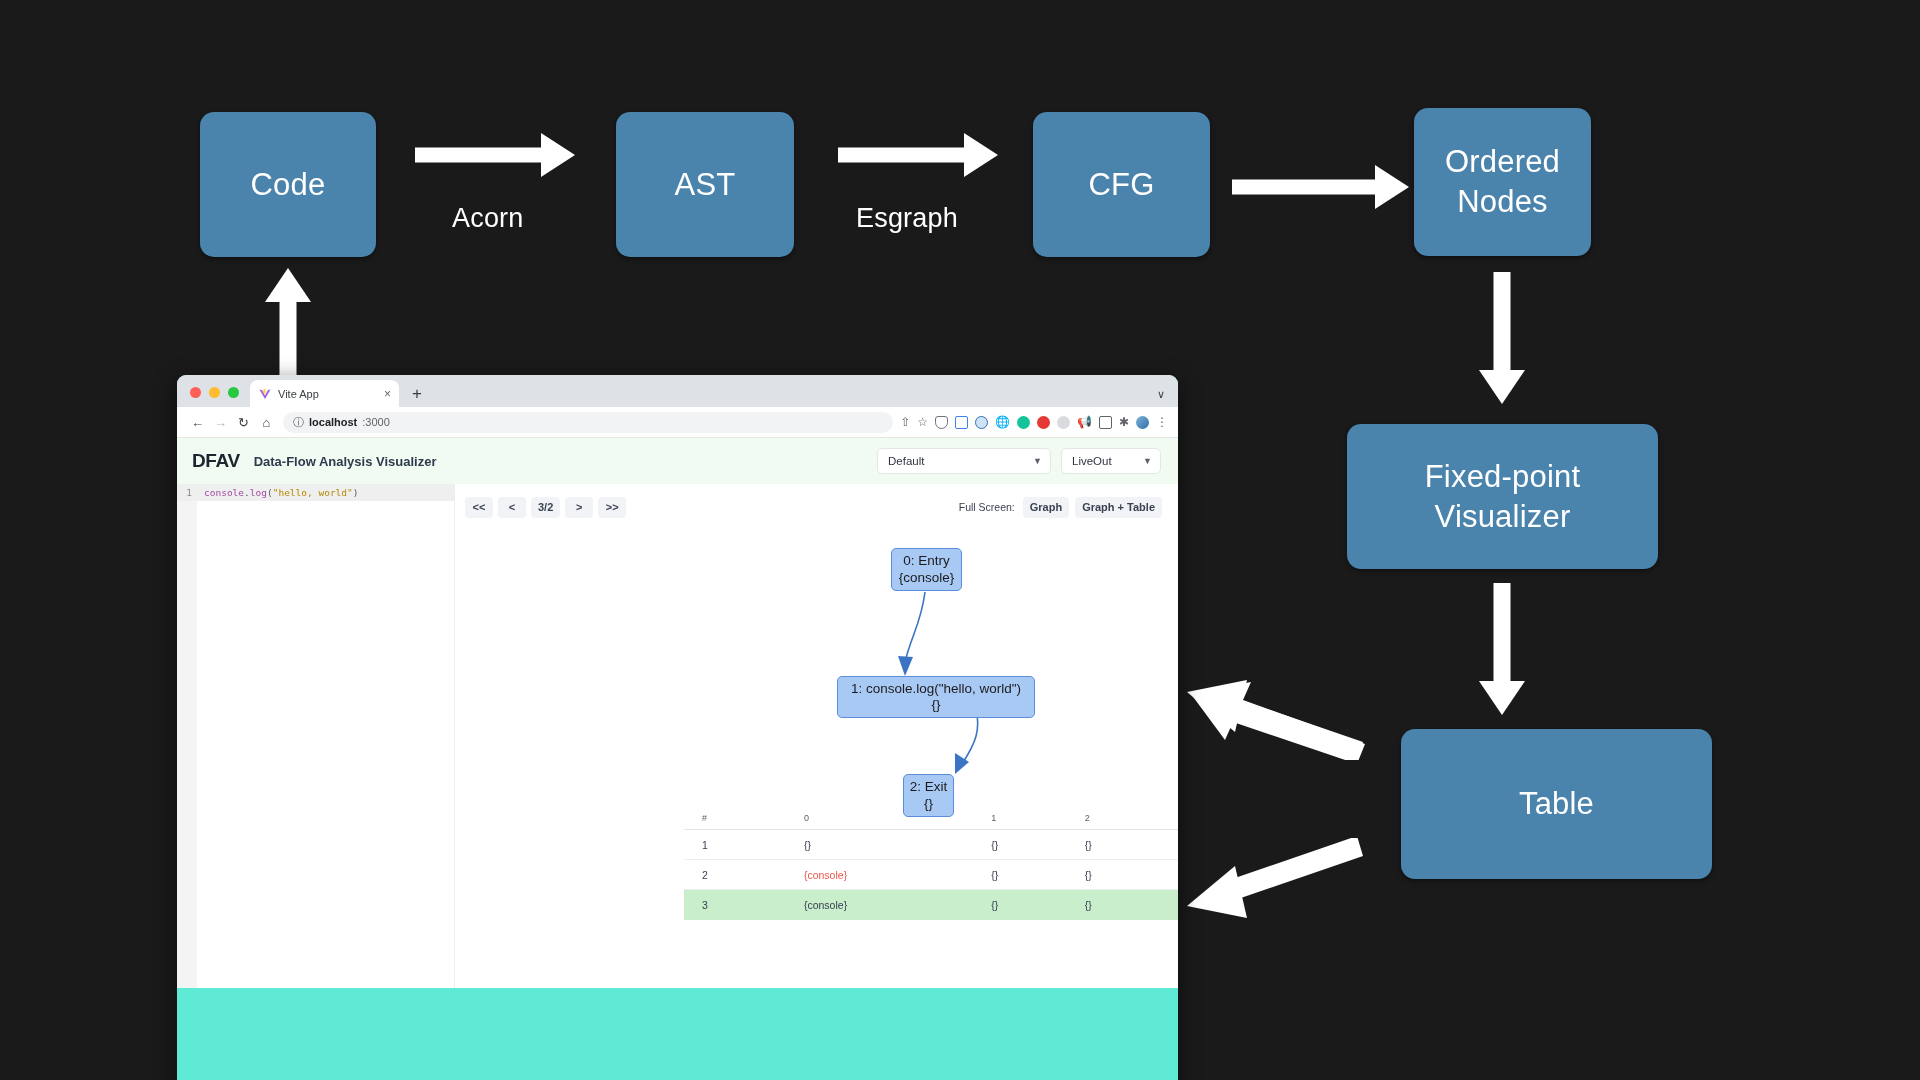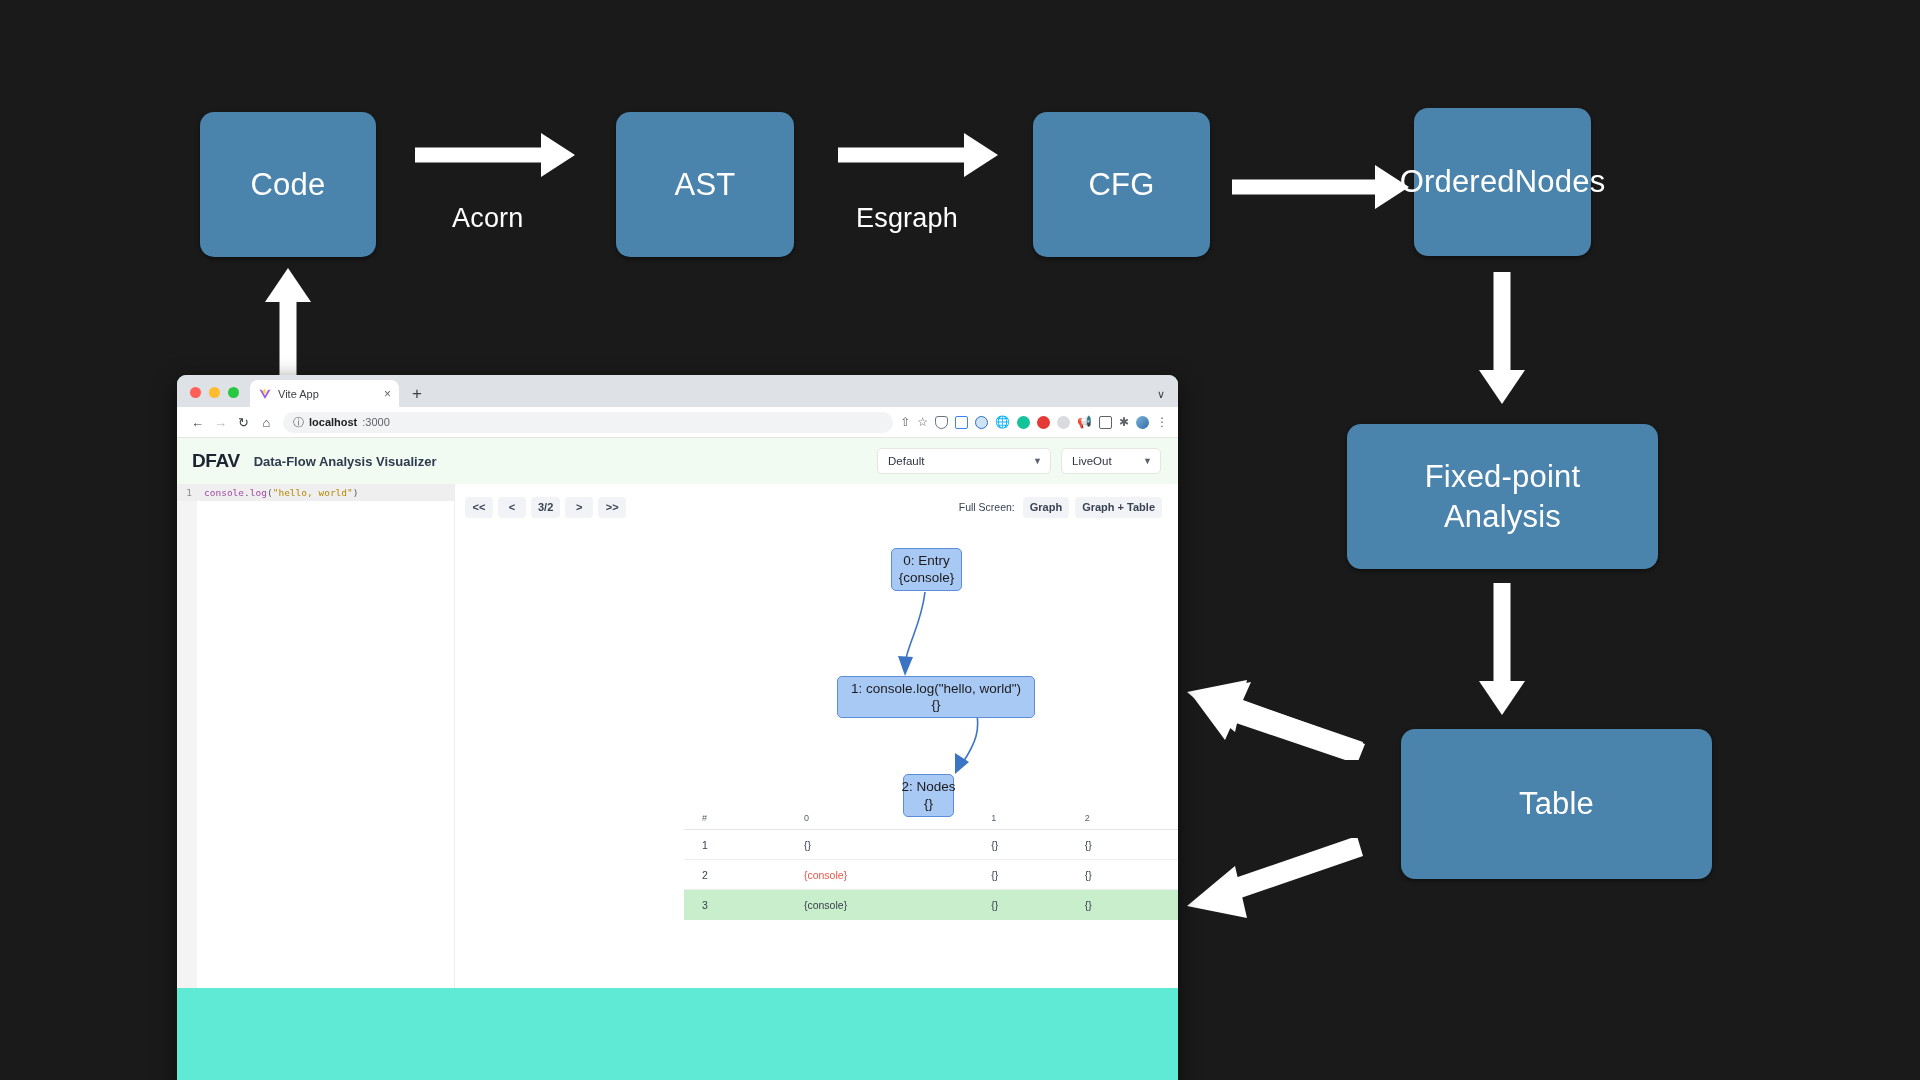--- a/index.html
+++ b/index.html
@@ -212,33 +212,33 @@
 
   <div class="dbox" style="left:1033px;top:112px;width:177px;height:145px;">
     <span>CFG</span>
   </div>
 
   <div class="arrow-r" style="left:1232px;top:187px;width:180px;">
     <div class="shaft" style="width:145px;"></div>
     <div class="head" style="left:143px;"></div>
   </div>
 
-  <div class="dbox" style="left:1414px;top:108px;width:177px;height:148px;">
+  <div class="dbox" style="left:1414px;top:108px;width:177px;height:148px;flex-direction:column;">
     <span>Ordered</span>
     <span>Nodes</span>
   </div>
 
   <div class="arrow-d" style="left:1502px;top:272px;height:132px;">
     <div class="shaft" style="height:100px;"></div>
     <div class="head" style="top:98px;"></div>
   </div>
 
   <div class="dbox" style="left:1347px;top:424px;width:311px;height:145px;flex-direction:column;">
     <span>Fixed-point</span>
-    <span>Analysis</span>
+    <span>Visualizer</span>
   </div>
 
   <div class="arrow-d" style="left:1502px;top:583px;height:132px;">
     <div class="shaft" style="height:100px;"></div>
     <div class="head" style="top:98px;"></div>
   </div>
 
   <div class="dbox" style="left:1401px;top:729px;width:311px;height:150px;">
     <span>Table</span>
   </div>
@@ -363,21 +363,21 @@
             <span>0: Entry</span>
             <span>{console}</span>
           </div>
 
           <div class="gnode" style="left:382px;top:152px;width:198px;height:42px;">
             <span>1: console.log("hello, world")</span>
             <span>{}</span>
           </div>
 
           <div class="gnode" style="left:448px;top:250px;width:51px;height:43px;">
-            <span>2: Nodes</span>
+            <span>2: Exit</span>
             <span>{}</span>
           </div>
         </div>
 
         <div class="dtable">
           <div class="trow head">
             <span class="tcell c0">#</span>
             <span class="tcell c1">0</span>
             <span class="tcell c2">1</span>
             <span class="tcell c3">2</span>

